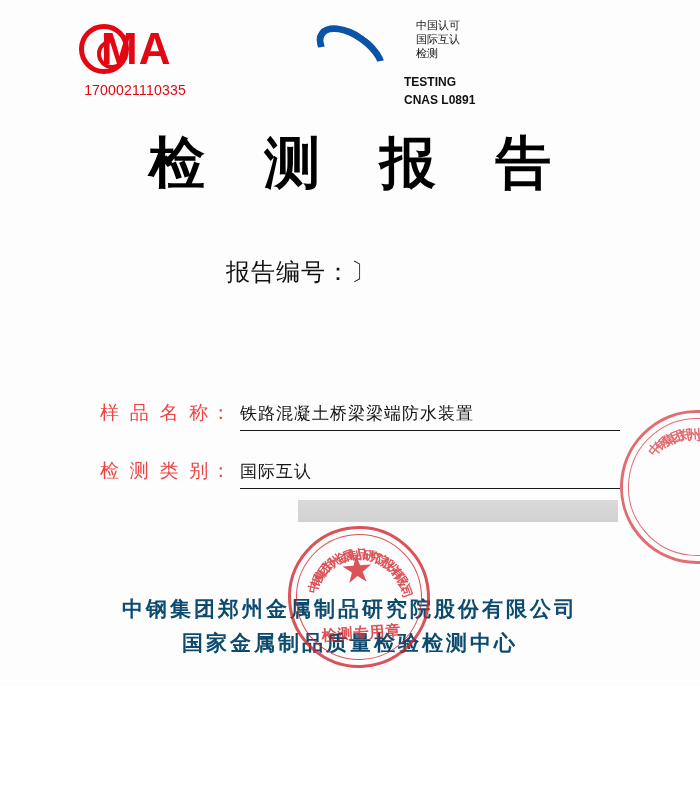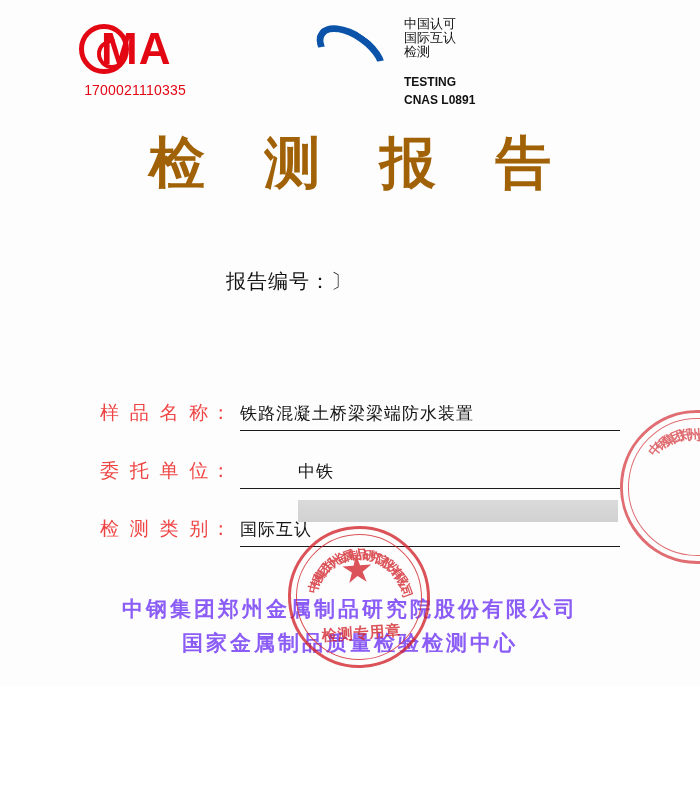--- a/index.html
+++ b/index.html
@@ -160,25 +160,25 @@
     left: 2px;
     top: 26px;
     font-family: "Liberation Sans", sans-serif;
     font-weight: bold;
     font-size: 33px;
     letter-spacing: -0.5px;
     color: #0a53a8;
   }
   .cnas-logo .cnas-cn {
     position: absolute;
-    left: 92px;
+    left: 104px;
     top: 0px;
     width: 86px;
-    font-family: Liberation Mono, monospace;
-    font-size: 13px;
+    font-family: Liberation Serif, serif;
+    font-size: 11px;
     line-height: 14px;
     color: #111111;
   }
   .cnas-logo .cnas-en {
     position: absolute;
     left: 92px;
     top: 55px;
     width: 90px;
     font-family: "Liberation Sans", sans-serif;
     font-weight: bold;
@@ -192,32 +192,31 @@
     position: absolute;
     top: 126px;
     left: 0;
     width: 700px;
     text-align: center;
     font-family: "DejaVu Serif", "Liberation Serif", serif;
     font-weight: bold;
     font-size: 56px;
     letter-spacing: 20px;
     text-indent: 20px;
-    color: #a16207;
+    color: #000000;
   }
 
   
   .report-no {
     position: absolute;
     top: 256px;
     left: 226px;
-    font-size: 20px;
+    font-size: 24px;
     letter-spacing: 1px;
     color: #121212;
-    margin-top: 12px;
   }
   .report-no .value {
     display: inline-block;
     min-width: 120px;
     color: #1a1a1a;
   }
 
   
   .fields {
     position: absolute;
@@ -275,21 +274,21 @@
     bottom: 26px;
     left: 0;
     width: 700px;
     text-align: center;
   }
   .footer-line {
     font-size: 21px;
     font-weight: bold;
     letter-spacing: 3px;
     line-height: 34px;
-    color: #8b5cf6;
+    color: #0c4a6e;
   }
 
   
   .stamp {
     position: absolute;
     border-radius: 50%;
     border: 3px solid #d2232a;
     color: #d2232a;
     opacity: 0.78;
     pointer-events: none;
@@ -407,25 +406,20 @@
     <span>报告编号：</span><span class="value">〕</span>
   </div>
 
   <div class="fields">
     <div class="field-row">
       <div class="field-label">样 品 名 称：</div>
       <div class="field-value">铁路混凝土桥梁梁端防水装置</div>
       <div class="field-line"></div>
     </div>
 
-    <div class="field-row">
-      <div class="field-label">委 托 单 位：</div>
-      <div class="field-value left">中铁</div>
-      <div class="field-line"></div>
-    </div>
 
     <div class="field-row">
       <div class="field-label">检 测 类 别：</div>
       <div class="field-value">国际互认</div>
       <div class="field-line"></div>
     </div>
 
     <div class="redaction"></div>
   </div>
 

